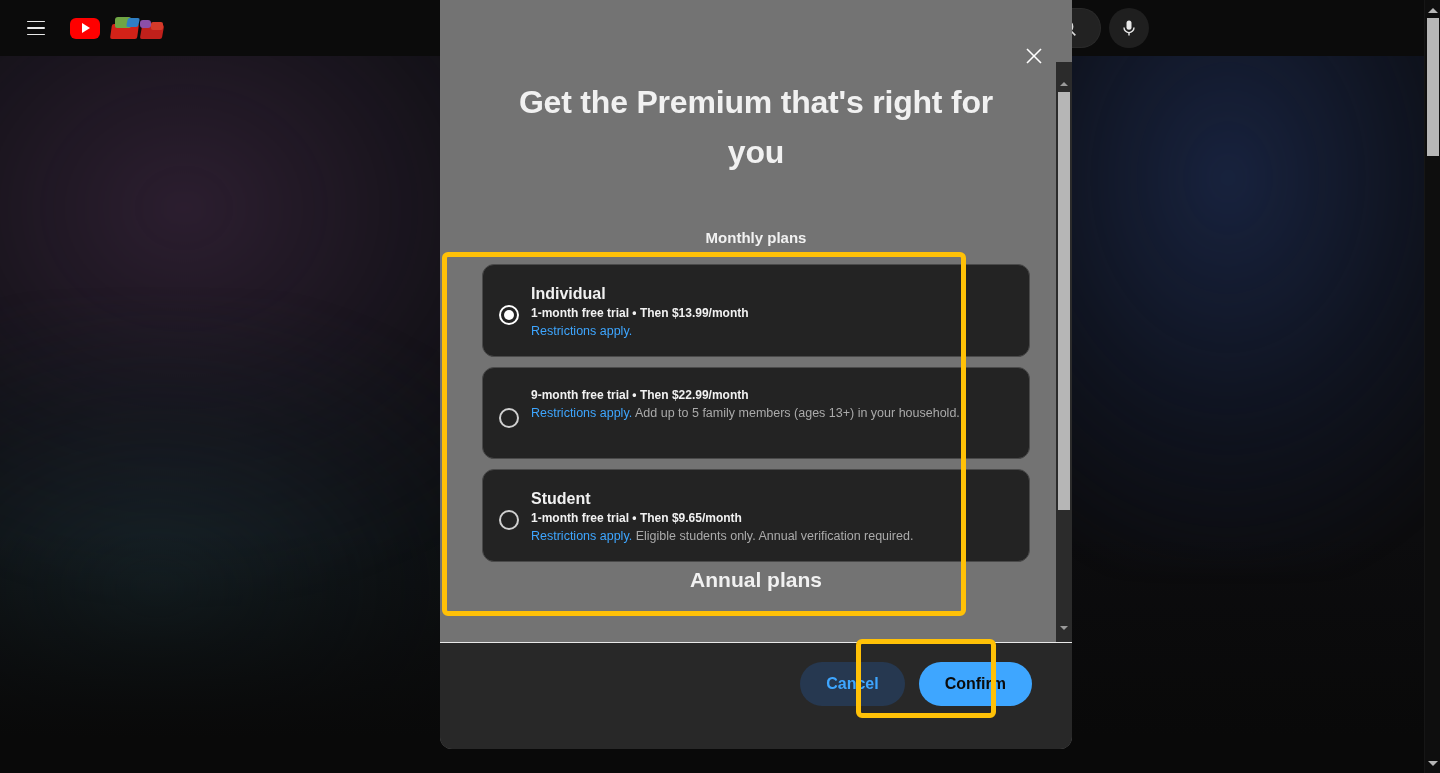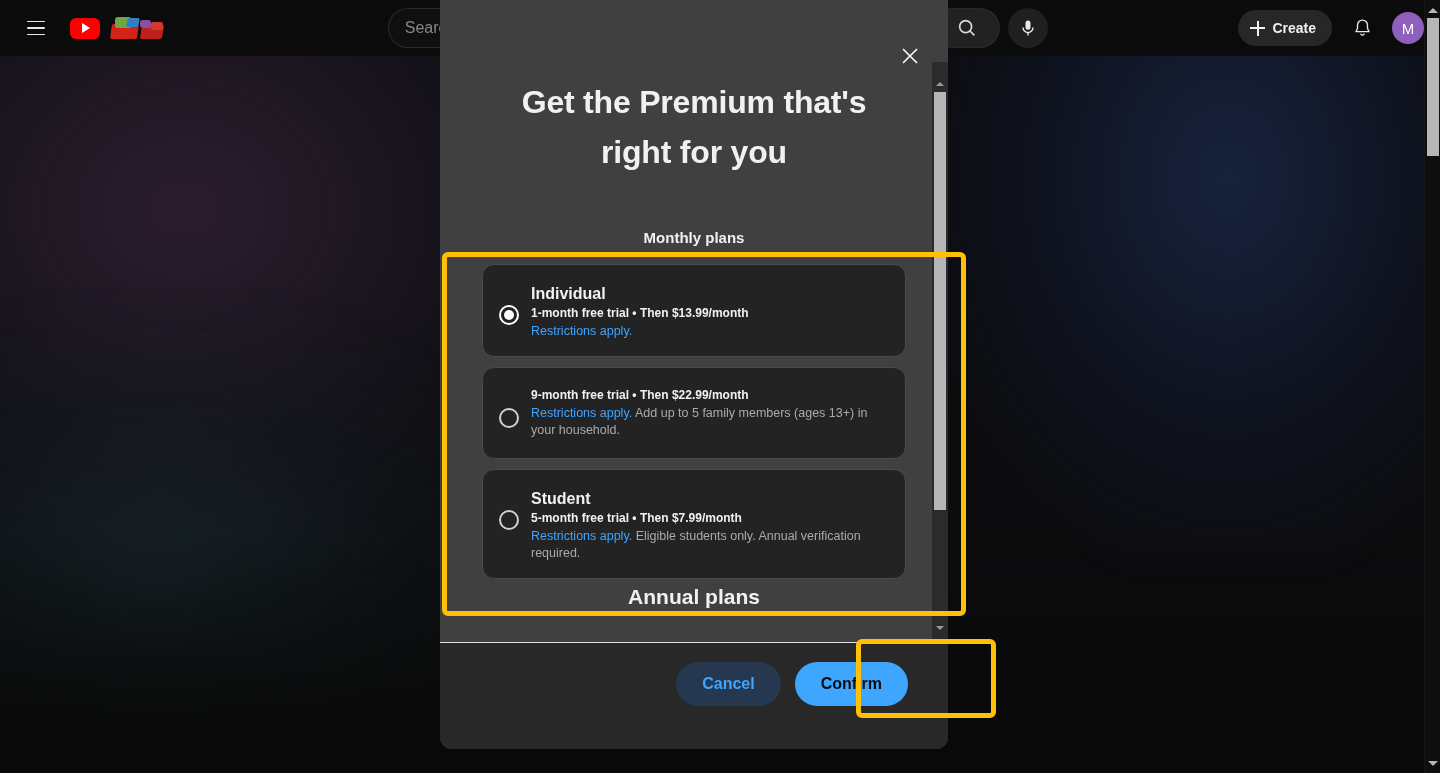--- a/index.html
+++ b/index.html
@@ -145,22 +145,22 @@
   #page-sb-thumb {
     position:absolute; left:2px; width:12px;
     top:18px; height:138px;
     background:#b6b6b6; border-radius:0;
   }
 
   
   #modal {
     position:absolute;
     left:440px; top:0px;
-    width:508px; height:749px;
-    background:#404040;
+    width:632px; height:749px;
+    background:#737373;
     border-radius:0 0 12px 12px;
     z-index:10;
     overflow:hidden;
     display:flex; flex-direction:column;
   }
   .modal-close {
     position:absolute; top:38px; right:20px;
     width:36px; height:36px; border-radius:50%;
     display:flex; align-items:center; justify-content:center;
     z-index:4; cursor:pointer;
@@ -331,35 +331,20 @@
         <div class="mic-btn">
           <svg width="20" height="20" viewBox="0 0 24 24">
             <rect x="9" y="3" width="6" height="11" rx="3" fill="#e8e8e8"></rect>
             <path d="M6 11.5a6 6 0 0 0 12 0" fill="none" stroke="#e8e8e8" stroke-width="1.7"></path>
             <line x1="12" y1="17.5" x2="12" y2="21" stroke="#e8e8e8" stroke-width="1.7"></line>
           </svg>
         </div>
       </div>
     </div>
 
-    <div class="tb-right">
-      <div class="create-btn">
-        <span class="plus-ico"></span>
-        <span>Create</span>
-      </div>
-      <div class="bell-btn">
-        <svg width="23" height="23" viewBox="0 0 24 24">
-          <path d="M12 3.2a5.2 5.2 0 0 0-5.2 5.2v3.4L5.2 15.3h13.6l-1.6-3.5V8.4A5.2 5.2 0 0 0 12 3.2z" fill="none" stroke="#e8e8e8" stroke-width="1.4" stroke-linejoin="round"></path>
-          <path d="M10.1 17.4a1.95 1.95 0 0 0 3.8 0" fill="none" stroke="#e8e8e8" stroke-width="1.4"></path>
-        </svg>
-      </div>
-      <div class="avatar">
-        <span>M</span>
-      </div>
-    </div>
   </div>
 
   <div id="modal">
 
     <div class="modal-close">
       <svg width="24" height="24" viewBox="0 0 24 24">
         <line x1="5" y1="5" x2="19" y2="19" stroke="#ffffff" stroke-width="1.6"></line>
         <line x1="19" y1="5" x2="5" y2="19" stroke="#ffffff" stroke-width="1.6"></line>
       </svg>
     </div>
@@ -387,21 +372,21 @@
             <div class="plan-body">
               <div class="plan-price">9-month free trial • Then $22.99/month</div>
               <div class="plan-note"><a href="#">Restrictions apply.</a><span> Add up to 5 family members (ages 13+) in your household.</span></div>
             </div>
           </div>
 
           <div class="plan">
             <div class="radio"></div>
             <div class="plan-body">
               <div class="plan-name">Student</div>
-              <div class="plan-price">5-month free trial • Then $7.99/month</div>
+              <div class="plan-price">1-month free trial • Then $9.65/month</div>
               <div class="plan-note"><a href="#">Restrictions apply.</a><span> Eligible students only. Annual verification required.</span></div>
             </div>
           </div>
 
         </div>
 
         <div class="annual-peek">Annual plans</div>
       </div>
 
       <div id="modal-scrollbar">

